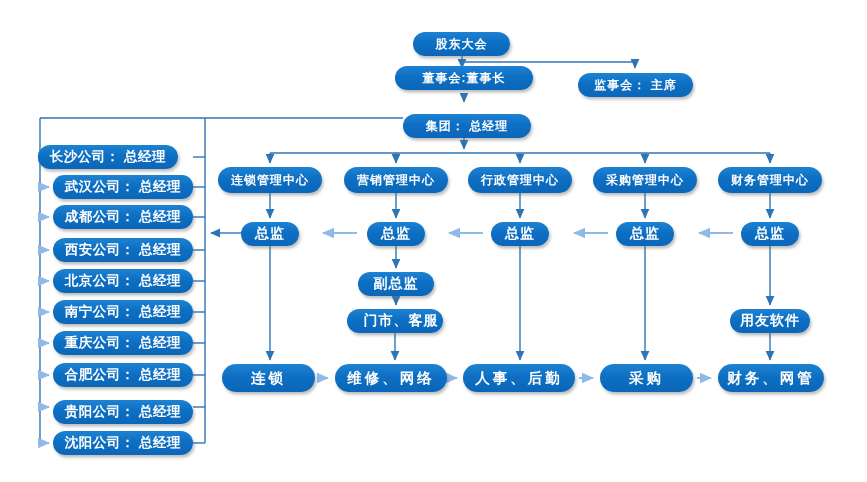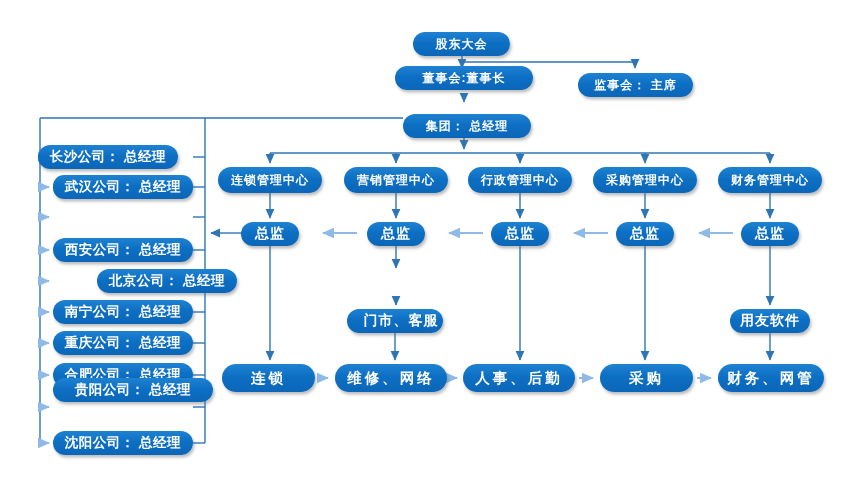--- a/index.html
+++ b/index.html
@@ -120,33 +120,35 @@
   <div class="node" style="left:468px;top:167px;width:104px;height:26px;">行政管理中心</div>
   <div class="node" style="left:593px;top:167px;width:104px;height:26px;">采购管理中心</div>
   <div class="node" style="left:718px;top:167px;width:104px;height:26px;">财务管理中心</div>
 
   <div class="node small" style="left:241px;top:222px;width:58px;height:24px;">总监</div>
   <div class="node small" style="left:367px;top:222px;width:58px;height:24px;">总监</div>
   <div class="node small" style="left:491px;top:222px;width:58px;height:24px;">总监</div>
   <div class="node small" style="left:616px;top:222px;width:58px;height:24px;">总监</div>
   <div class="node small" style="left:741px;top:222px;width:58px;height:24px;">总监</div>
 
+  <div class="node small" style="left:358px;top:272px;width:76px;height:24px;">副总监</div>
   <div class="node small" style="left:347px;top:309px;width:96px;height:24px;padding-left:12px;">门市、客服</div>
 
   <div class="node small" style="left:730px;top:309px;width:80px;height:24px;">用友软件</div>
 
   <div class="node dept" style="left:222px;top:364px;width:93px;height:28px;">连锁</div>
   <div class="node dept" style="left:335px;top:364px;width:112px;height:28px;">维修、网络</div>
   <div class="node dept" style="left:463px;top:364px;width:112px;height:28px;">人事、后勤</div>
   <div class="node dept" style="left:600px;top:364px;width:93px;height:28px;">采购</div>
   <div class="node dept" style="left:718px;top:364px;width:106px;height:28px;">财务、网管</div>
 
   <div class="node company" style="left:38px;top:145px;width:140px;height:24px;">长沙公司： 总经理</div>
   <div class="node company" style="left:53px;top:175px;width:140px;height:24px;border-radius:11px;">武汉公司： 总经理</div>
+  <div class="node company" style="left:53px;top:205px;width:140px;height:24px;">成都公司： 总经理</div>
   <div class="node company" style="left:53px;top:238px;width:140px;height:24px;">西安公司： 总经理</div>
-  <div class="node company" style="left:53px;top:269px;width:140px;height:24px;margin-left:44px;">北京公司： 总经理</div>
+  <div class="node company" style="left:53px;top:269px;width:140px;height:24px;">北京公司： 总经理</div>
   <div class="node company" style="left:53px;top:300px;width:140px;height:24px;">南宁公司： 总经理</div>
   <div class="node company" style="left:53px;top:331px;width:140px;height:24px;">重庆公司： 总经理</div>
   <div class="node company" style="left:53px;top:363px;width:140px;height:24px;">合肥公司： 总经理</div>
-  <div class="node company" style="left:53px;top:378px;width:160px;height:24px;">贵阳公司： 总经理</div>
+  <div class="node company" style="left:53px;top:400px;width:140px;height:24px;">贵阳公司： 总经理</div>
   <div class="node company" style="left:53px;top:431px;width:140px;height:24px;">沈阳公司： 总经理</div>
 
 </div>
 
 </body></html>

